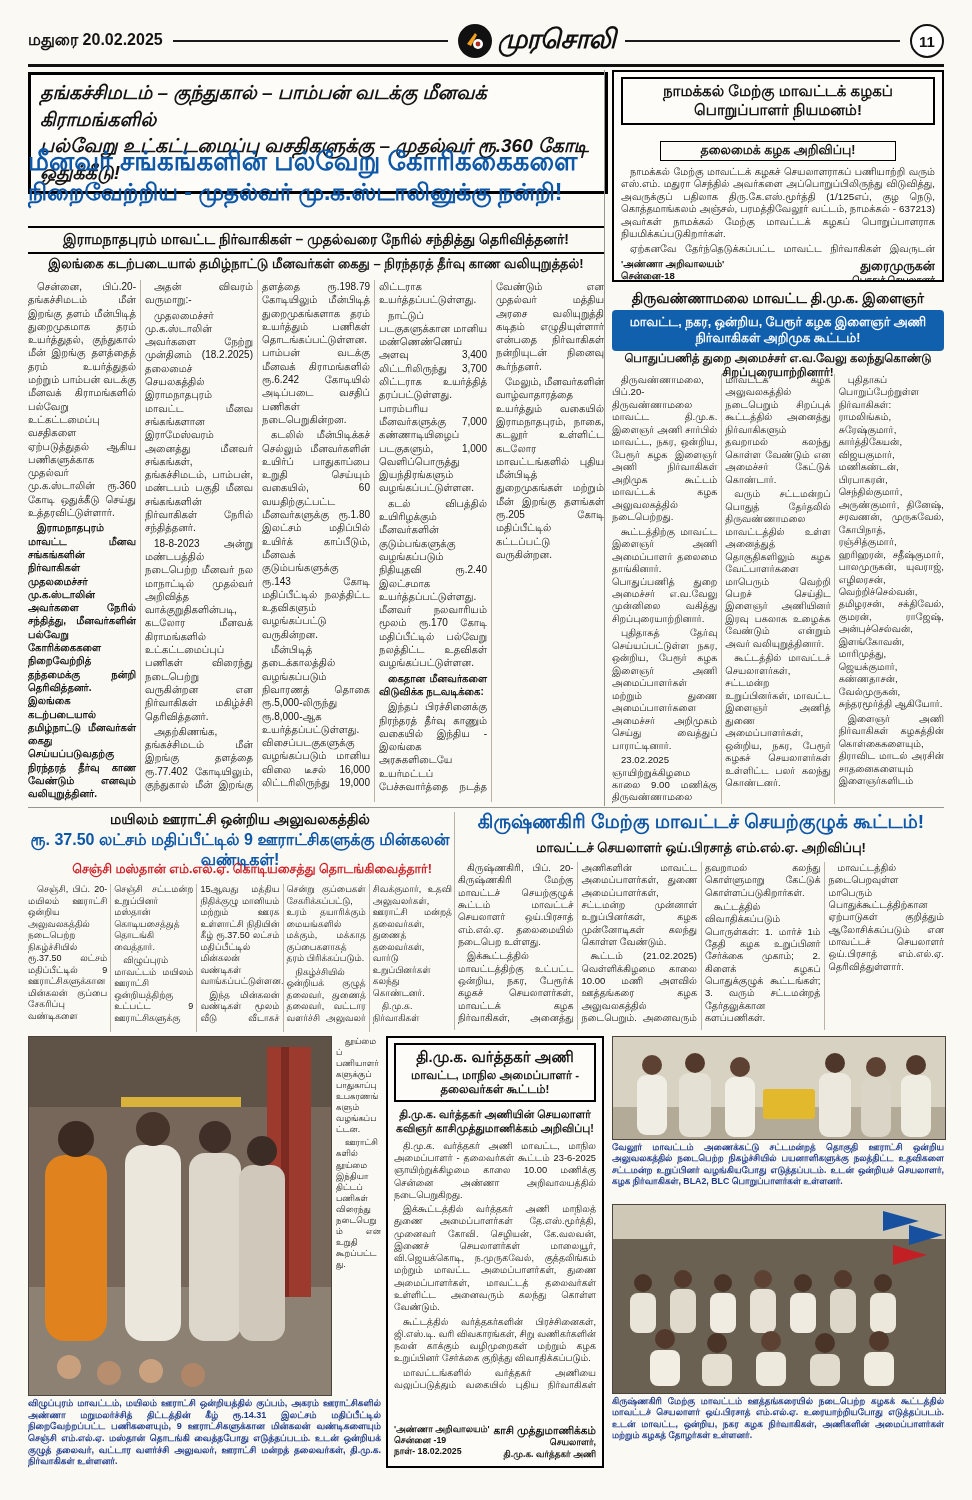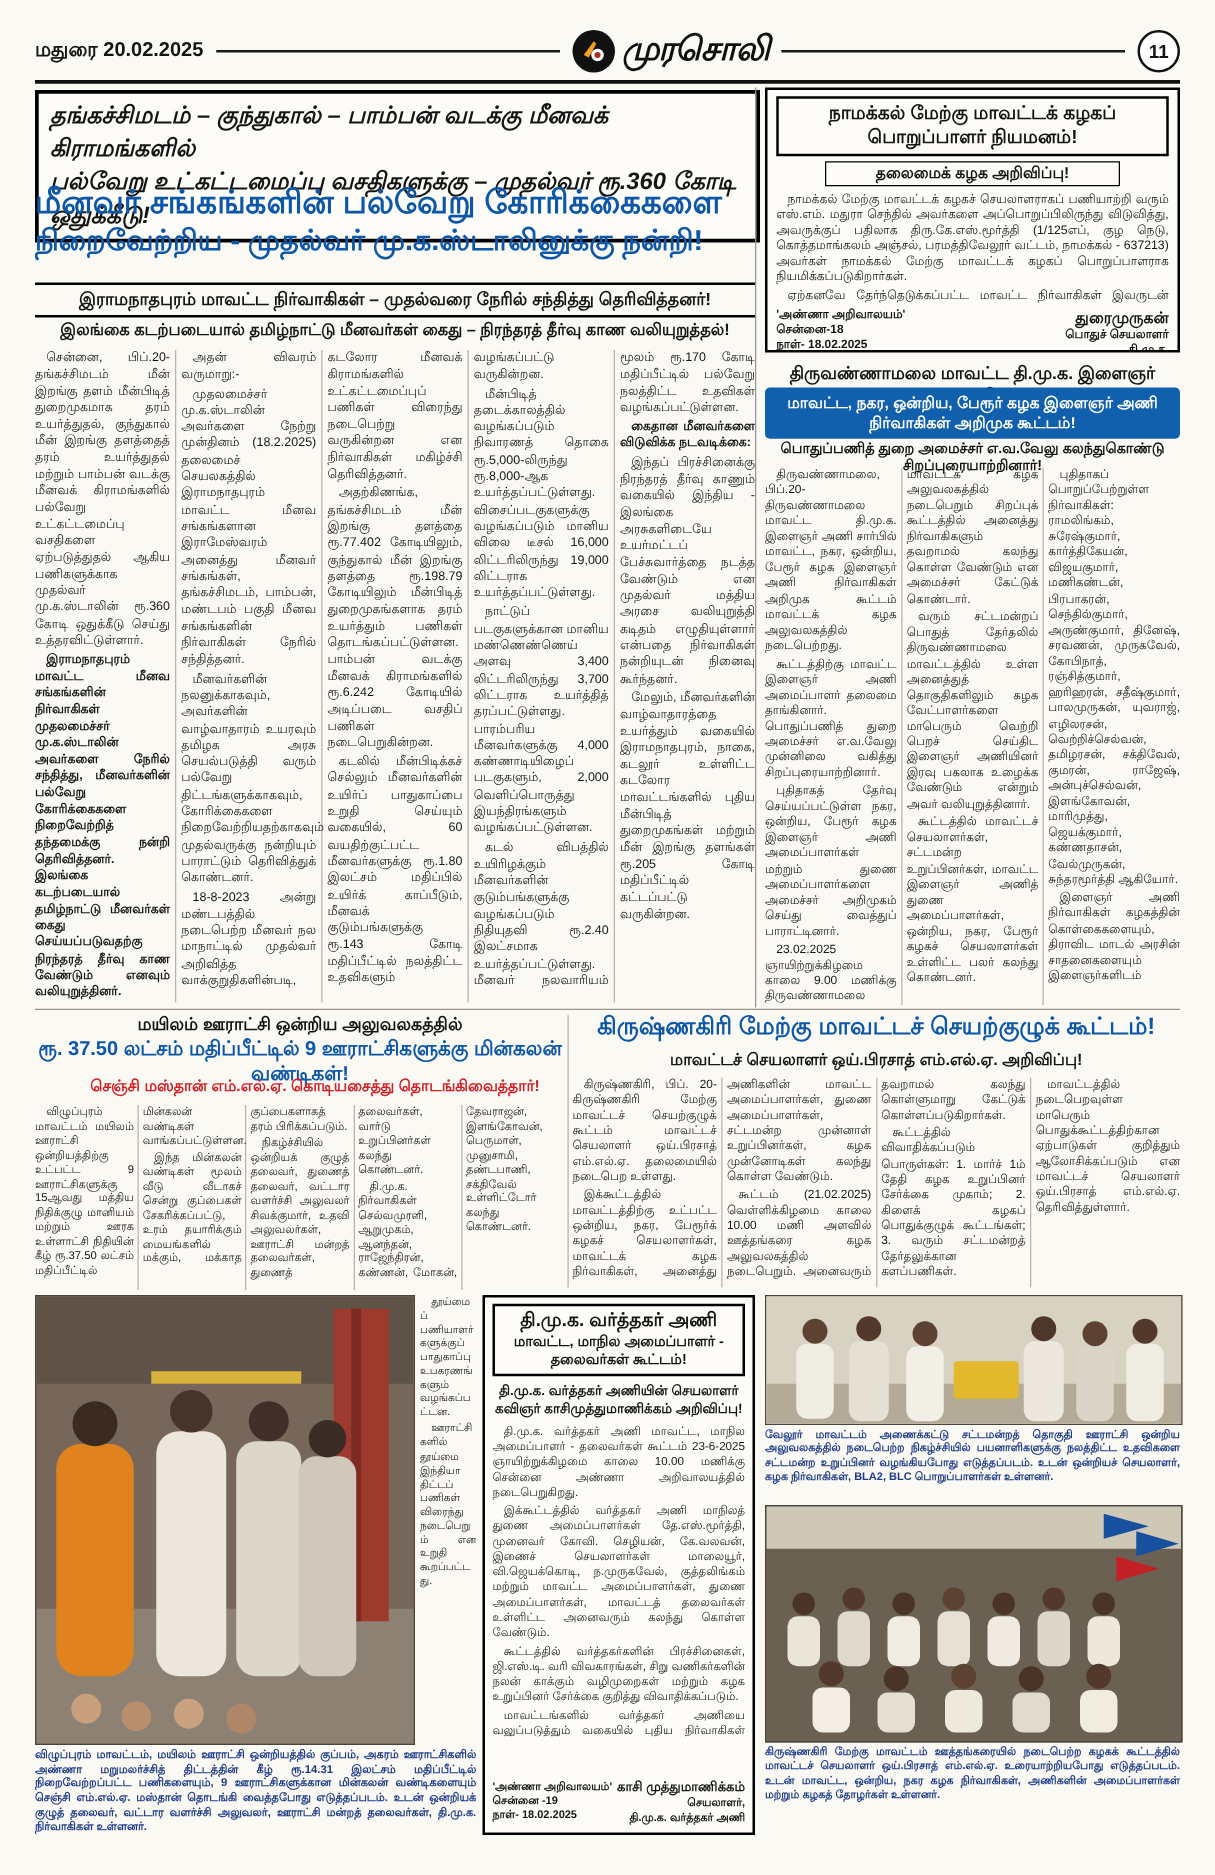--- a/index.html
+++ b/index.html
@@ -35,21 +35,21 @@
   .lead-subhead2{left:28px;top:256px;width:576px;text-align:center;font-size:13px;font-weight:800;}
   .lead-body{left:28px;top:280px;width:576px;height:522px;column-count:5;column-gap:9px;column-fill:auto;column-rule:1px solid #b9b3a7;font-size:10px;line-height:1.33;}
 
   .vdiv-main{left:604px;top:70px;height:736px;border-left:1px solid #9a958c;width:0;}
   .hdiv-mid{left:28px;top:807px;width:916px;border-top:1px solid #9a958c;height:0;}
   .vdiv-bottom{left:454px;top:812px;height:218px;border-left:1px solid #b9b3a7;width:0;}
 
   
   .nk-box{left:612px;top:70px;width:332px;height:212px;border:2.5px solid #000;padding:5px 7px;box-sizing:border-box;background:#fdfcf8;}
   .nk-title{border:2px solid #000;padding:3px 4px;text-align:center;font-size:15px;font-weight:800;line-height:1.25;}
-  .nk-sub{width:62%;margin:4px auto 0;border:1.5px solid #000;padding:1px 20px;text-align:center;font-size:12.5px;font-weight:800;}
+  .nk-sub{width:62%;margin:16px auto 0;border:1.5px solid #000;padding:1px 20px;text-align:center;font-size:12.5px;font-weight:800;}
   .nk-body{margin-top:5px;height:88px;overflow:hidden;font-size:9.8px;line-height:1.28;}
   .nk-sig{display:flex;justify-content:space-between;margin-top:4px;font-size:9.5px;font-weight:bold;line-height:1.3;}
   .nk-sig .big{font-size:12.5px;}
   .sig-right{text-align:right;}
 
   
   .tvm-head{left:612px;top:290px;width:332px;text-align:center;font-size:14px;font-weight:800;}
   .tvm-banner{left:612px;top:310px;width:332px;box-sizing:border-box;background:#1160ae;color:#fff;font-weight:800;font-size:12.5px;text-align:center;padding:4px 6px;border-radius:4px;line-height:1.3;}
   .tvm-subhead{left:612px;top:352px;width:332px;text-align:center;font-size:11.5px;font-weight:800;}
   .tvm-body{left:612px;top:374px;width:332px;height:430px;column-count:3;column-gap:8px;column-fill:auto;column-rule:1px solid #b9b3a7;font-size:9.6px;line-height:1.3;}
@@ -118,26 +118,25 @@
     <div class="lead-h1">மீனவர் சங்கங்களின் பல்வேறு கோரிக்கைகளை</div>
     <div class="lead-h2">நிறைவேற்றிய - முதல்வர் மு.க.ஸ்டாலினுக்கு நன்றி!</div>
   </div>
   <div class="abs lead-subhead1">இராமநாதபுரம் மாவட்ட நிர்வாகிகள் – முதல்வரை நேரில் சந்தித்து தெரிவித்தனர்!</div>
   <div class="abs lead-subhead2">இலங்கை கடற்படையால் தமிழ்நாட்டு மீனவர்கள் கைது – நிரந்தரத் தீர்வு காண வலியுறுத்தல்!</div>
   <div class="abs lead-body cols jtxt">
       <p>சென்னை, பிப்.20- தங்கச்சிமடம் மீன் இறங்கு தளம் மீன்பிடித் துறைமுகமாக தரம் உயர்த்துதல், குந்துகால் மீன் இறங்கு தளத்தைத் தரம் உயர்த்துதல் மற்றும் பாம்பன் வடக்கு மீனவக் கிராமங்களில் பல்வேறு உட்கட்டமைப்பு வசதிகளை ஏற்படுத்துதல் ஆகிய பணிகளுக்காக முதல்வர் மு.க.ஸ்டாலின் ரூ.360 கோடி ஒதுக்கீடு செய்து உத்தரவிட்டுள்ளார்.</p>
       <p class="b">இராமநாதபுரம் மாவட்ட மீனவ சங்கங்களின் நிர்வாகிகள் முதலமைச்சர் மு.க.ஸ்டாலின் அவர்களை நேரில் சந்தித்து, மீனவர்களின் பல்வேறு கோரிக்கைகளை நிறைவேற்றித் தந்தமைக்கு நன்றி தெரிவித்தனர். இலங்கை கடற்படையால் தமிழ்நாட்டு மீனவர்கள் கைது செய்யப்படுவதற்கு நிரந்தரத் தீர்வு காண வேண்டும் எனவும் வலியுறுத்தினர்.</p>
       <p>அதன் விவரம் வருமாறு:-</p>
       <p>முதலமைச்சர் மு.க.ஸ்டாலின் அவர்களை நேற்று முன்தினம் (18.2.2025) தலைமைச் செயலகத்தில் இராமநாதபுரம் மாவட்ட மீனவ சங்கங்களான இராமேஸ்வரம் அனைத்து மீனவர் சங்கங்கள், தங்கச்சிமடம், பாம்பன், மண்டபம் பகுதி மீனவ சங்கங்களின் நிர்வாகிகள் நேரில் சந்தித்தனர்.</p>
-      <p>மீனவர்களின் நலனுக்காகவும், அவர்களின் வாழ்வாதாரம் உயரவும் தமிழக அரசு செயல்படுத்தி வரும் பல்வேறு திட்டங்களுக்காகவும், கோரிக்கைகளை நிறைவேற்றியதற்காகவும் முதல்வருக்கு நன்றியும் பாராட்டும் தெரிவித்துக் கொண்டனர்.</p>
       <p>18-8-2023 அன்று மண்டபத்தில் நடைபெற்ற மீனவர் நல மாநாட்டில் முதல்வர் அறிவித்த வாக்குறுதிகளின்படி, கடலோர மீனவக் கிராமங்களில் உட்கட்டமைப்புப் பணிகள் விரைந்து நடைபெற்று வருகின்றன என நிர்வாகிகள் மகிழ்ச்சி தெரிவித்தனர்.</p>
       <p>அதற்கிணங்க, தங்கச்சிமடம் மீன் இறங்கு தளத்தை ரூ.77.402 கோடியிலும், குந்துகால் மீன் இறங்கு தளத்தை ரூ.198.79 கோடியிலும் மீன்பிடித் துறைமுகங்களாக தரம் உயர்த்தும் பணிகள் தொடங்கப்பட்டுள்ளன. பாம்பன் வடக்கு மீனவக் கிராமங்களில் ரூ.6.242 கோடியில் அடிப்படை வசதிப் பணிகள் நடைபெறுகின்றன.</p>
       <p>கடலில் மீன்பிடிக்கச் செல்லும் மீனவர்களின் உயிர்ப் பாதுகாப்பை உறுதி செய்யும் வகையில், 60 வயதிற்குட்பட்ட மீனவர்களுக்கு ரூ.1.80 இலட்சம் மதிப்பில் உயிர்க் காப்பீடும், மீனவக் குடும்பங்களுக்கு ரூ.143 கோடி மதிப்பீட்டில் நலத்திட்ட உதவிகளும் வழங்கப்பட்டு வருகின்றன.</p>
       <p>மீன்பிடித் தடைக்காலத்தில் வழங்கப்படும் நிவாரணத் தொகை ரூ.5,000-லிருந்து ரூ.8,000-ஆக உயர்த்தப்பட்டுள்ளது. விசைப்படகுகளுக்கு வழங்கப்படும் மானிய விலை டீசல் 16,000 லிட்டரிலிருந்து 19,000 லிட்டராக உயர்த்தப்பட்டுள்ளது.</p>
-      <p>நாட்டுப் படகுகளுக்கான மானிய மண்ணெண்ணெய் அளவு 3,400 லிட்டரிலிருந்து 3,700 லிட்டராக உயர்த்தித் தரப்பட்டுள்ளது. பாரம்பரிய மீனவர்களுக்கு 4,000 கண்ணாடியிழைப் படகுகளும், 2,000 வெளிப்பொருத்து இயந்திரங்களும் வழங்கப்பட்டுள்ளன.</p>
+      <p>நாட்டுப் படகுகளுக்கான மானிய மண்ணெண்ணெய் அளவு 3,400 லிட்டரிலிருந்து 3,700 லிட்டராக உயர்த்தித் தரப்பட்டுள்ளது. பாரம்பரிய மீனவர்களுக்கு 7,000 கண்ணாடியிழைப் படகுகளும், 1,000 வெளிப்பொருத்து இயந்திரங்களும் வழங்கப்பட்டுள்ளன.</p>
       <p>கடல் விபத்தில் உயிரிழக்கும் மீனவர்களின் குடும்பங்களுக்கு வழங்கப்படும் நிதியுதவி ரூ.2.40 இலட்சமாக உயர்த்தப்பட்டுள்ளது. மீனவர் நலவாரியம் மூலம் ரூ.170 கோடி மதிப்பீட்டில் பல்வேறு நலத்திட்ட உதவிகள் வழங்கப்பட்டுள்ளன.</p>
       <p class="b">கைதான மீனவர்களை விடுவிக்க நடவடிக்கை:</p>
       <p>இந்தப் பிரச்சினைக்கு நிரந்தரத் தீர்வு காணும் வகையில் இந்திய - இலங்கை அரசுகளிடையே உயர்மட்டப் பேச்சுவார்த்தை நடத்த வேண்டும் என முதல்வர் மத்திய அரசை வலியுறுத்தி கடிதம் எழுதியுள்ளார் என்பதை நிர்வாகிகள் நன்றியுடன் நினைவு கூர்ந்தனர்.</p>
       <p>மேலும், மீனவர்களின் வாழ்வாதாரத்தை உயர்த்தும் வகையில் இராமநாதபுரம், நாகை, கடலூர் உள்ளிட்ட கடலோர மாவட்டங்களில் புதிய மீன்பிடித் துறைமுகங்கள் மற்றும் மீன் இறங்கு தளங்கள் ரூ.205 கோடி மதிப்பீட்டில் கட்டப்பட்டு வருகின்றன.</p>
     </div>
 
   <div class="abs vdiv-main"></div>
   <div class="abs hdiv-mid"></div>
   <div class="abs vdiv-bottom"></div>
 
@@ -173,20 +172,21 @@
       <p>வரும் சட்டமன்றப் பொதுத் தேர்தலில் திருவண்ணாமலை மாவட்டத்தில் உள்ள அனைத்துத் தொகுதிகளிலும் கழக வேட்பாளர்களை மாபெரும் வெற்றி பெறச் செய்திட இளைஞர் அணியினர் இரவு பகலாக உழைக்க வேண்டும் என்றும் அவர் வலியுறுத்தினார்.</p>
       <p>கூட்டத்தில் மாவட்டச் செயலாளர்கள், சட்டமன்ற உறுப்பினர்கள், மாவட்ட இளைஞர் அணித் துணை அமைப்பாளர்கள், ஒன்றிய, நகர, பேரூர் கழகச் செயலாளர்கள் உள்ளிட்ட பலர் கலந்து கொண்டனர்.</p>
       <p>புதிதாகப் பொறுப்பேற்றுள்ள நிர்வாகிகள்: ராமலிங்கம், சுரேஷ்குமார், கார்த்திகேயன், விஜயகுமார், மணிகண்டன், பிரபாகரன், செந்தில்குமார், அருண்குமார், தினேஷ், சரவணன், முருகவேல், கோபிநாத், ரஞ்சித்குமார், ஹரிஹரன், சதீஷ்குமார், பாலமுருகன், யுவராஜ், எழிலரசன், வெற்றிச்செல்வன், தமிழரசன், சக்திவேல், குமரன், ராஜேஷ், அன்புச்செல்வன், இளங்கோவன், மாரிமுத்து, ஜெயக்குமார், கண்ணதாசன், வேல்முருகன், சுந்தரமூர்த்தி ஆகியோர்.</p>
       <p>இளைஞர் அணி நிர்வாகிகள் கழகத்தின் கொள்கைகளையும், திராவிட மாடல் அரசின் சாதனைகளையும் இளைஞர்களிடம் கொண்டு சேர்ப்பதாக உறுதியேற்றனர்.</p>
     </div>
 
   <div class="abs may-head1">மயிலம் ஊராட்சி ஒன்றிய அலுவலகத்தில்</div>
   <div class="abs may-headline">ரூ. 37.50 லட்சம் மதிப்பீட்டில் 9 ஊராட்சிகளுக்கு மின்கலன் வண்டிகள்!</div>
   <div class="abs may-subhead">செஞ்சி மஸ்தான் எம்.எல்.ஏ. கொடியசைத்து தொடங்கிவைத்தார்!</div>
   <div class="abs may-body cols jtxt">
+      <p>செஞ்சி, பிப். 20- மயிலம் ஊராட்சி ஒன்றிய அலுவலகத்தில் நடைபெற்ற நிகழ்ச்சியில் ரூ.37.50 லட்சம் மதிப்பீட்டில் 9 ஊராட்சிகளுக்கான மின்கலன் குப்பை சேகரிப்பு வண்டிகளை செஞ்சி சட்டமன்ற உறுப்பினர் மஸ்தான் கொடியசைத்துத் தொடங்கி வைத்தார்.</p>
       <p>விழுப்புரம் மாவட்டம் மயிலம் ஊராட்சி ஒன்றியத்திற்கு உட்பட்ட 9 ஊராட்சிகளுக்கு 15ஆவது மத்திய நிதிக்குழு மானியம் மற்றும் ஊரக உள்ளாட்சி நிதியின் கீழ் ரூ.37.50 லட்சம் மதிப்பீட்டில் மின்கலன் வண்டிகள் வாங்கப்பட்டுள்ளன.</p>
       <p>இந்த மின்கலன் வண்டிகள் மூலம் வீடு வீடாகச் சென்று குப்பைகள் சேகரிக்கப்பட்டு, உரம் தயாரிக்கும் மையங்களில் மக்கும், மக்காத குப்பைகளாகத் தரம் பிரிக்கப்படும்.</p>
       <p>நிகழ்ச்சியில் ஒன்றியக் குழுத் தலைவர், துணைத் தலைவர், வட்டார வளர்ச்சி அலுவலர் சிவக்குமார், உதவி அலுவலர்கள், ஊராட்சி மன்றத் தலைவர்கள், துணைத் தலைவர்கள், வார்டு உறுப்பினர்கள் கலந்து கொண்டனர்.</p>
       <p>தி.மு.க. நிர்வாகிகள் செல்வமுரளி, ஆறுமுகம், ஆனந்தன், ராஜேந்திரன், கண்ணன், மோகன், தேவராஜன், இளங்கோவன், பெருமாள், முனுசாமி, தண்டபாணி, சக்திவேல் உள்ளிட்டோர் கலந்து கொண்டனர்.</p>
     </div>
 
   <div class="abs may-photo">
     <svg width="302" height="358" viewBox="0 0 302 358" preserveAspectRatio="none">
       <rect width="302" height="358" fill="#77675a"></rect>
       <rect y="0" width="302" height="70" fill="#5f5347"></rect>

